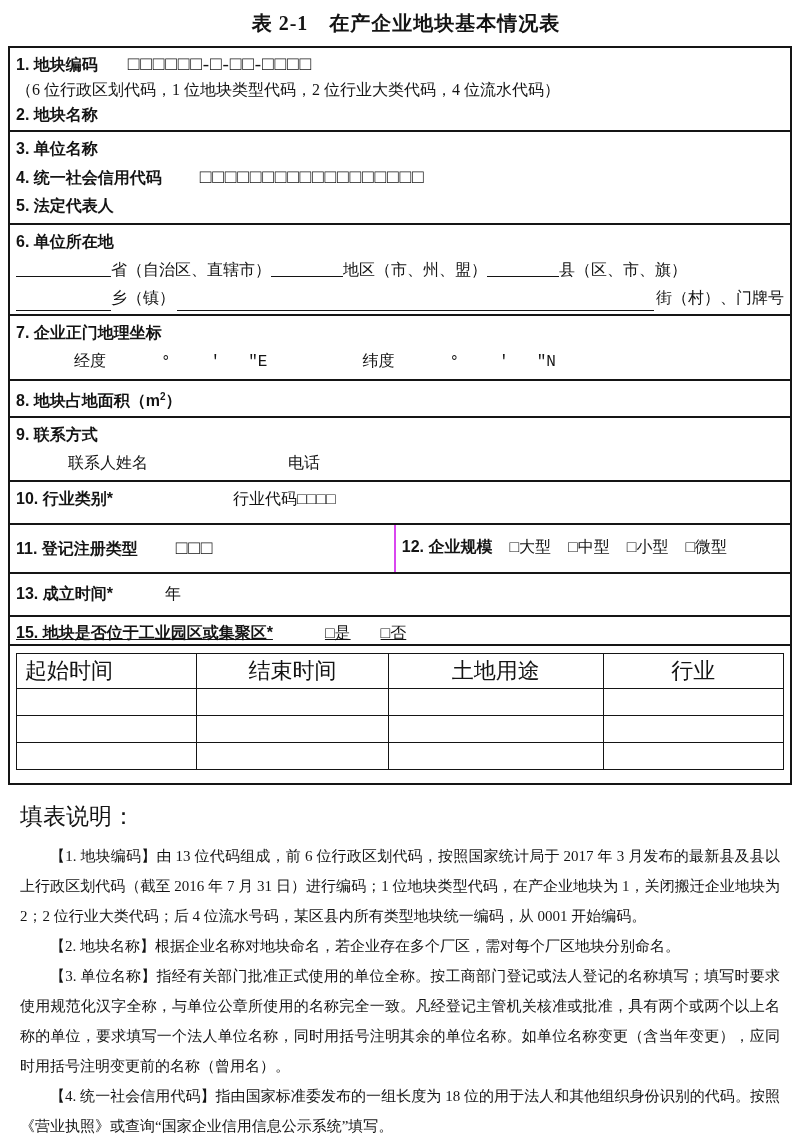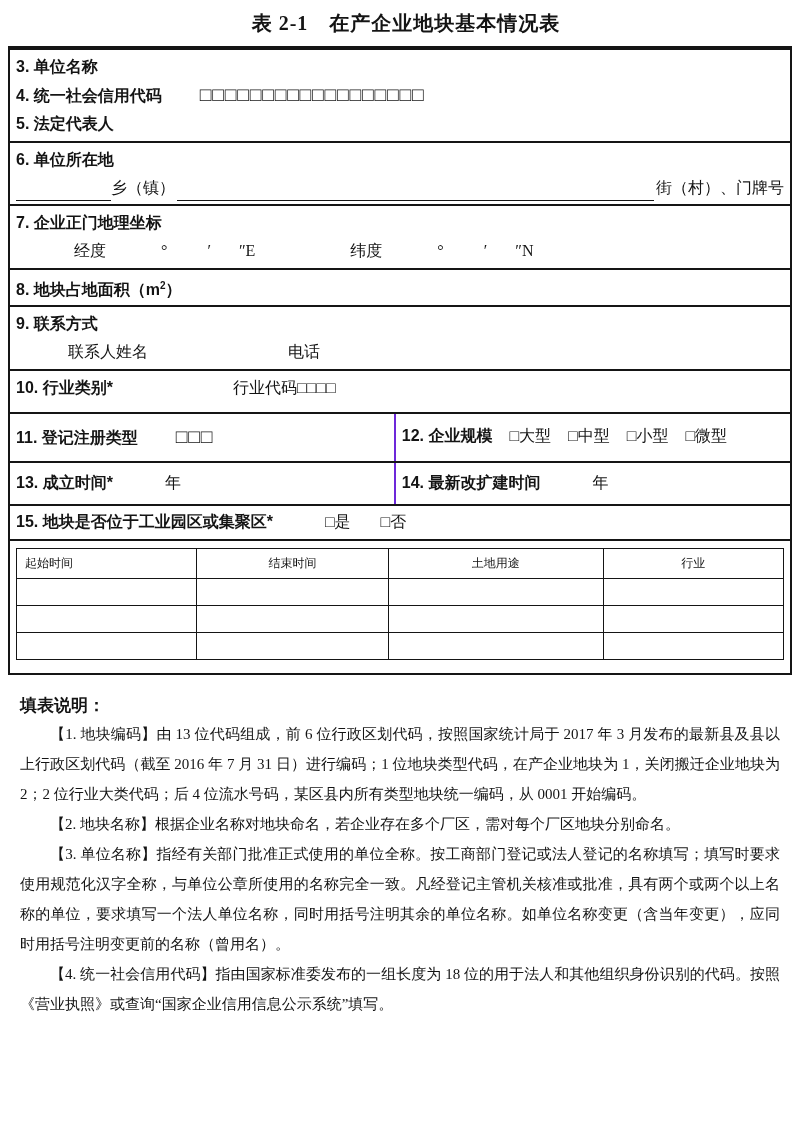--- a/index.html
+++ b/index.html
@@ -39,49 +39,49 @@
     display: inline-block;
     border-bottom: 1px solid #141414;
     height: 19px;
     vertical-align: -2px;
   }
   .w95 { width: 95px; }
   .w72 { width: 72px; }
   .flexline { display: flex; align-items: flex-end; line-height: 27px; }
   .fillblank { flex: 1 1 auto; border-bottom: 1px solid #141414; height: 19px; margin: 0 2px; }
   .coords { line-height: 28px; padding-left: 58px; }
-  .coords span { display: inline-block; }
+  .coords span { display: inline-block; font-family: Liberation Mono, monospace; }
   .twocol { display: flex; padding: 0; }
   .twocol .colL { flex: 0 0 49.2%; padding: 12px 6px; }
-  .twocol .colR { flex: 1 1 auto; border-left: 2px solid #6d28d9; padding: 12px 6px; }
+  .twocol .colR { flex: 1 1 auto; border-left: 2px solid #d946ef; padding: 12px 6px; }
   .row-i .colL, .row-i .colR { padding: 10px 6px; }
   .hist-table {
     width: 100%;
     border-collapse: collapse;
     margin-top: 4px;
     margin-bottom: 10px;
   }
   .hist-table td {
     border: 1.5px solid #151515;
     font-family: "Liberation Serif", serif;
-    font-size: 12px;
+    font-size: 22px;
     text-align: center;
     height: 27px;
     padding: 2px 4px;
   }
   .hist-table tr.hdr td { height: 30px; }
   .hist-table td.al { text-align: left; padding-left: 8px; }
   .c1 { width: 23.5%; } .c2 { width: 25%; } .c3 { width: 28%; } .c4 { width: 23.5%; }
   .notes { margin: 18px 20px 0 20px; }
   .notes-heading {
     font-family: "Liberation Sans", sans-serif;
-    font-weight: bold;
-    font-size: 17px;
+    font-weight: normal;
+    font-size: 23px;
     line-height: 26px;
-    margin-bottom: 0;
+    margin-bottom: 12px;
   }
   .notes p {
     font-size: 15px;
     line-height: 30px;
     text-align: justify;
     text-indent: 2em;
   }
   sup { font-size: 10px; }
   .gap28 { display: inline-block; width: 28px; }
   .gap40 { display: inline-block; width: 40px; }
@@ -96,37 +96,50 @@
 </style>
 </head>
 <body>
 
 <div>
 
   <div class="doc-title">表 2-1　在产企业地块基本情况表</div>
 
   <div class="main-table">
 
+    <div class="trow first">
+      <div class="line">
+        <span class="lbl">1. 地块编码</span>
+        <span class="boxes ml-box1">□□□□□□-□-□□-□□□□</span>
+      </div>
+      <div class="line ser">（6 位行政区划代码，1 位地块类型代码，2 位行业大类代码，4 位流水代码）</div>
+      <div class="line">
+        <span class="lbl">2. 地块名称</span>
+      </div>
+    </div>
 
     <div class="trow">
       <div class="line28">
         <span class="lbl">3. 单位名称</span>
       </div>
       <div class="line28">
         <span class="lbl">4. 统一社会信用代码</span>
         <span class="boxes ml-box4">□□□□□□□□□□□□□□□□□□</span>
       </div>
       <div class="line28">
         <span class="lbl">5. 法定代表人</span>
       </div>
     </div>
 
     <div class="trow">
       <div class="line28">
         <span class="lbl">6. 单位所在地</span>
+      </div>
+      <div class="line28 ser">
+        <span class="blank w95"></span><span>省（自治区、直辖市）</span><span class="blank w72"></span><span>地区（市、州、盟）</span><span class="blank w72"></span><span>县（区、市、旗）</span>
       </div>
       <div class="flexline ser">
         <span class="blank w95"></span>
           <span>乡（镇）</span>
           <span class="fillblank"></span>
           <span>街（村）、门牌号</span>
       </div>
     </div>
 
     <div class="trow">
@@ -163,26 +176,23 @@
       </div>
       <div class="colR">
         <span class="lbl">12. 企业规模</span><span class="ser opt">□大型</span><span class="ser opt">□中型</span><span class="ser opt">□小型</span><span class="ser opt">□微型</span>
       </div>
     </div>
 
     <div class="trow twocol row-i">
       <div class="colL">
         <span class="lbl">13. 成立时间*</span><span class="ser ml-ind">年</span>
       </div>
-      <div class="colR">
-        <span class="lbl">14. 最新改扩建时间</span><span class="ser ml-ind">年</span>
-      </div>
-    </div>
-
-    <div class="trow" style="padding-top:6px;padding-bottom:6px;">
+    </div>
+
+    <div class="trow" style="padding-top:6px;padding-bottom:0;text-decoration:underline;">
       <span class="lbl">15. 地块是否位于工业园区或集聚区*</span><span class="ser ml-ind">□是</span><span class="ser opt" style="margin-left:30px;">□否</span>
     </div>
 
     <div class="trow">
       <table class="hist-table">
         <tbody>
           <tr class="hdr">
             <td class="c1 al">起始时间</td>
             <td class="c2">结束时间</td>
             <td class="c3">土地用途</td>

